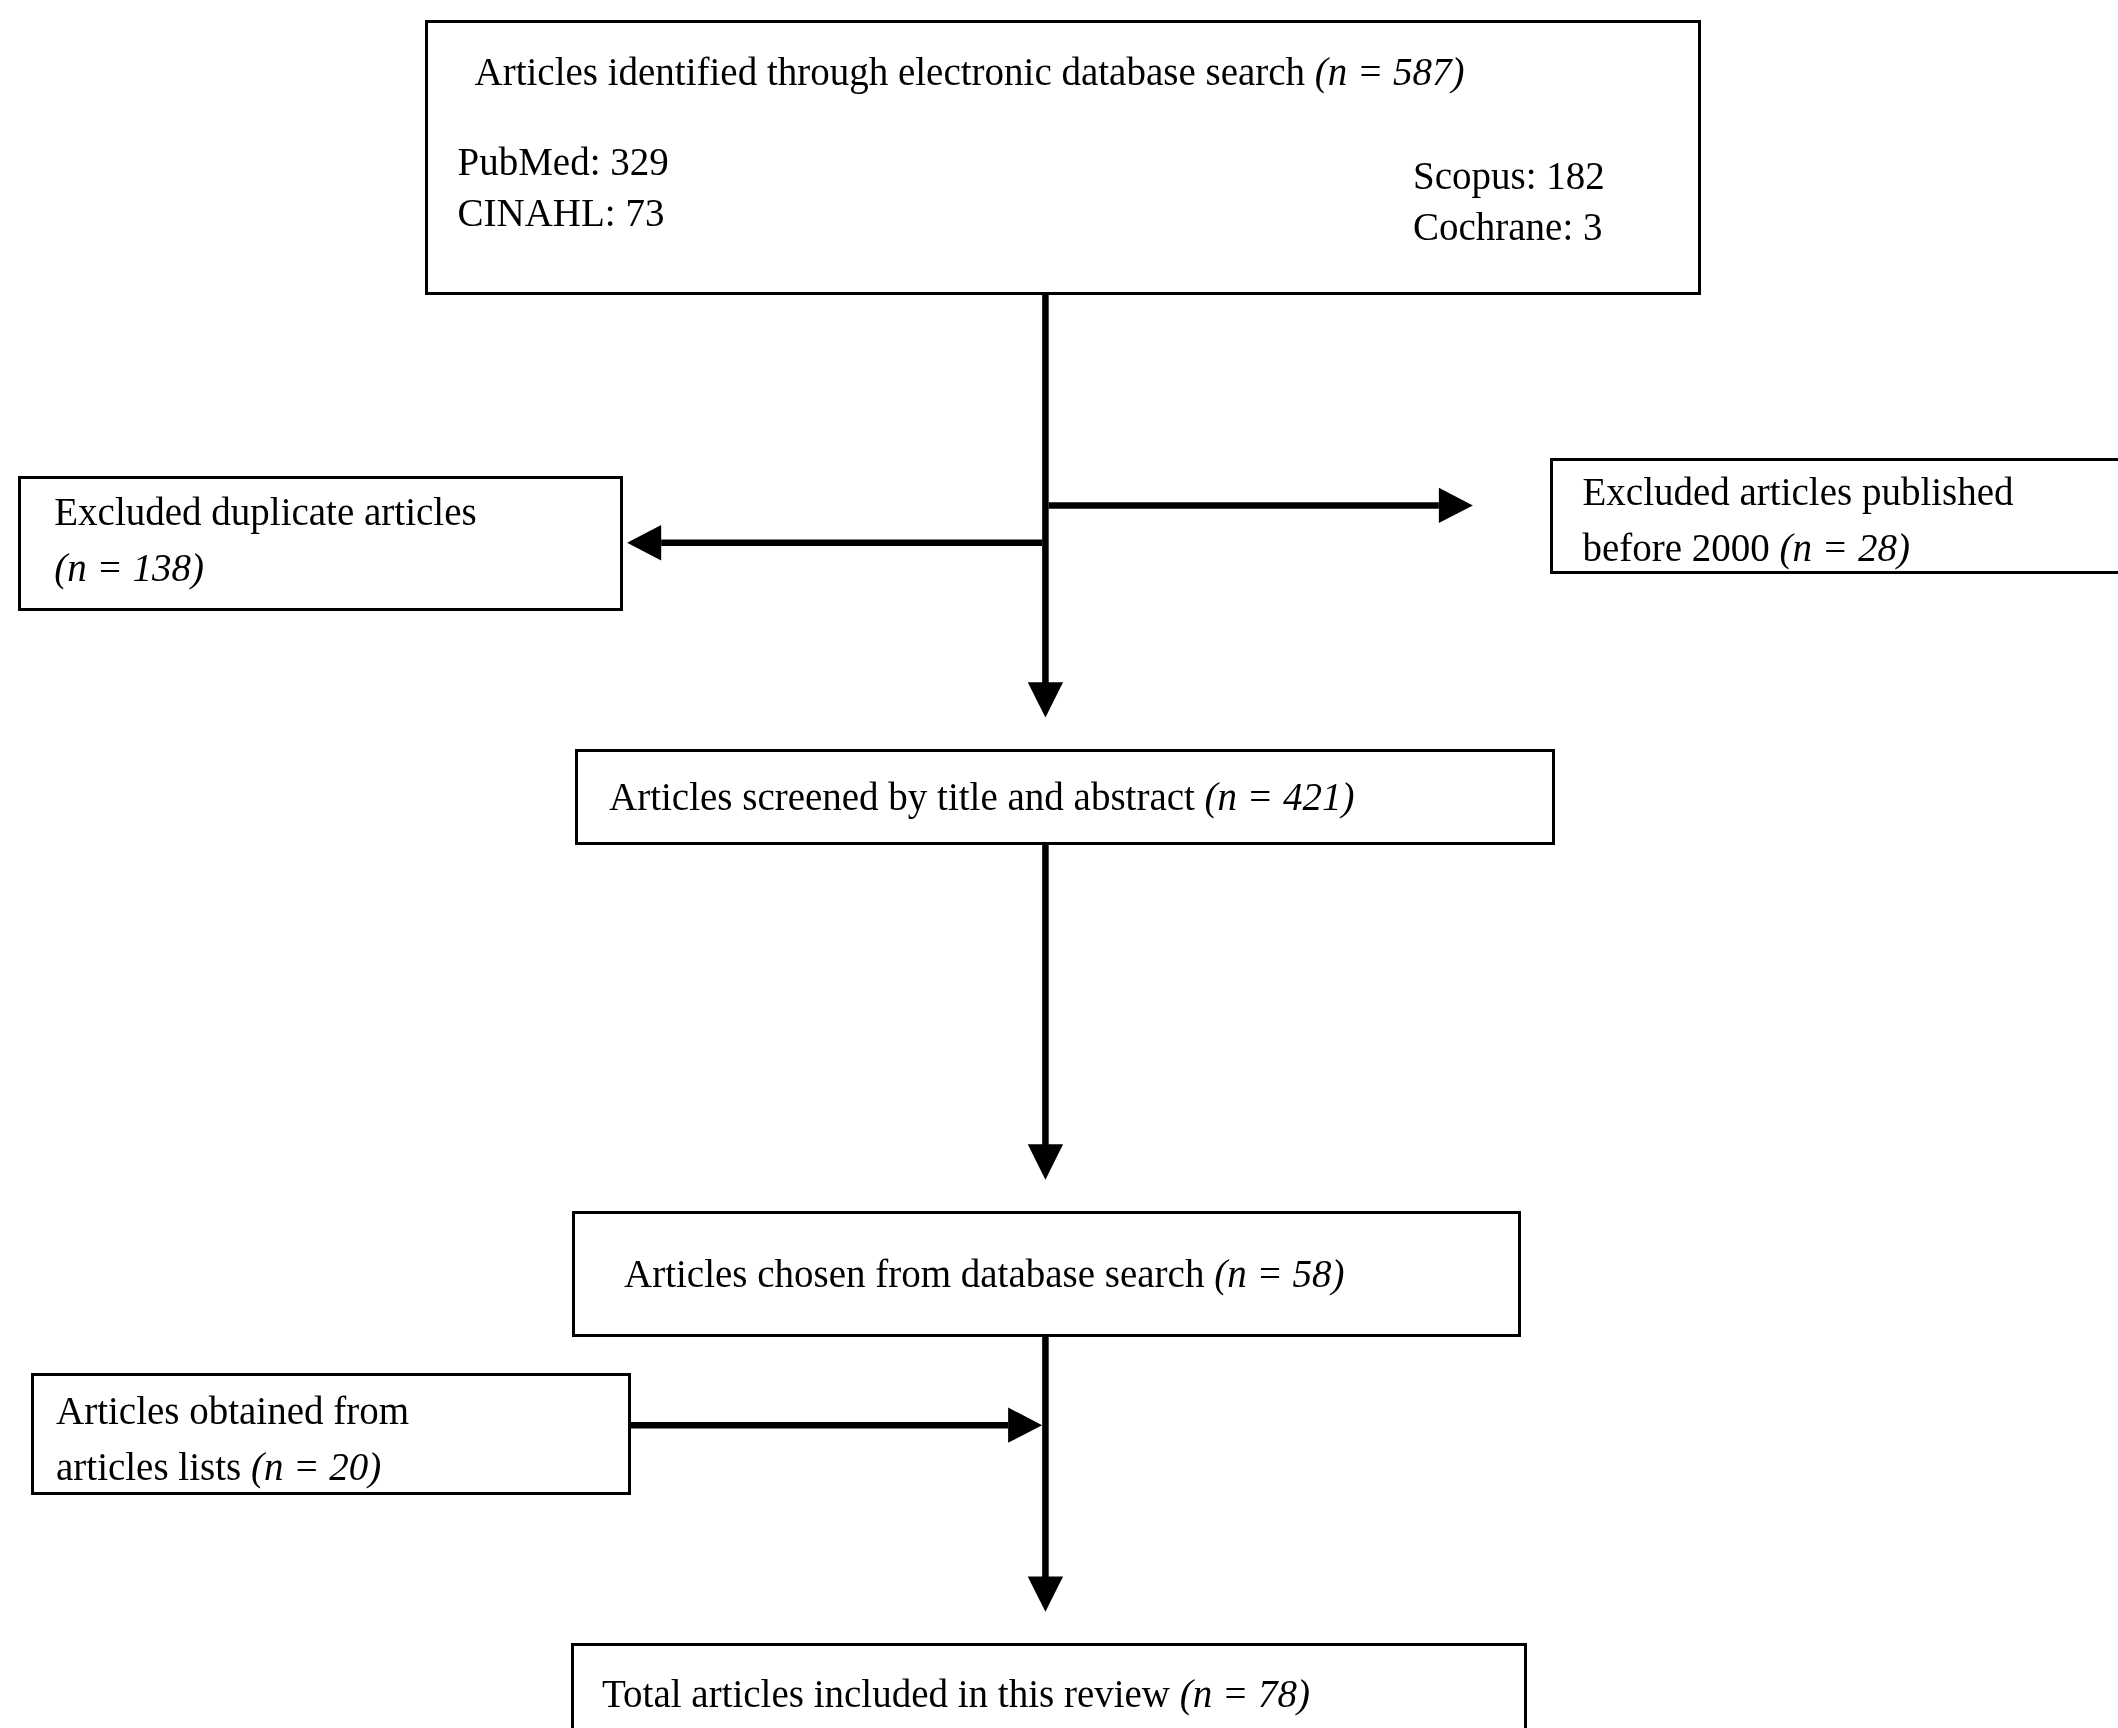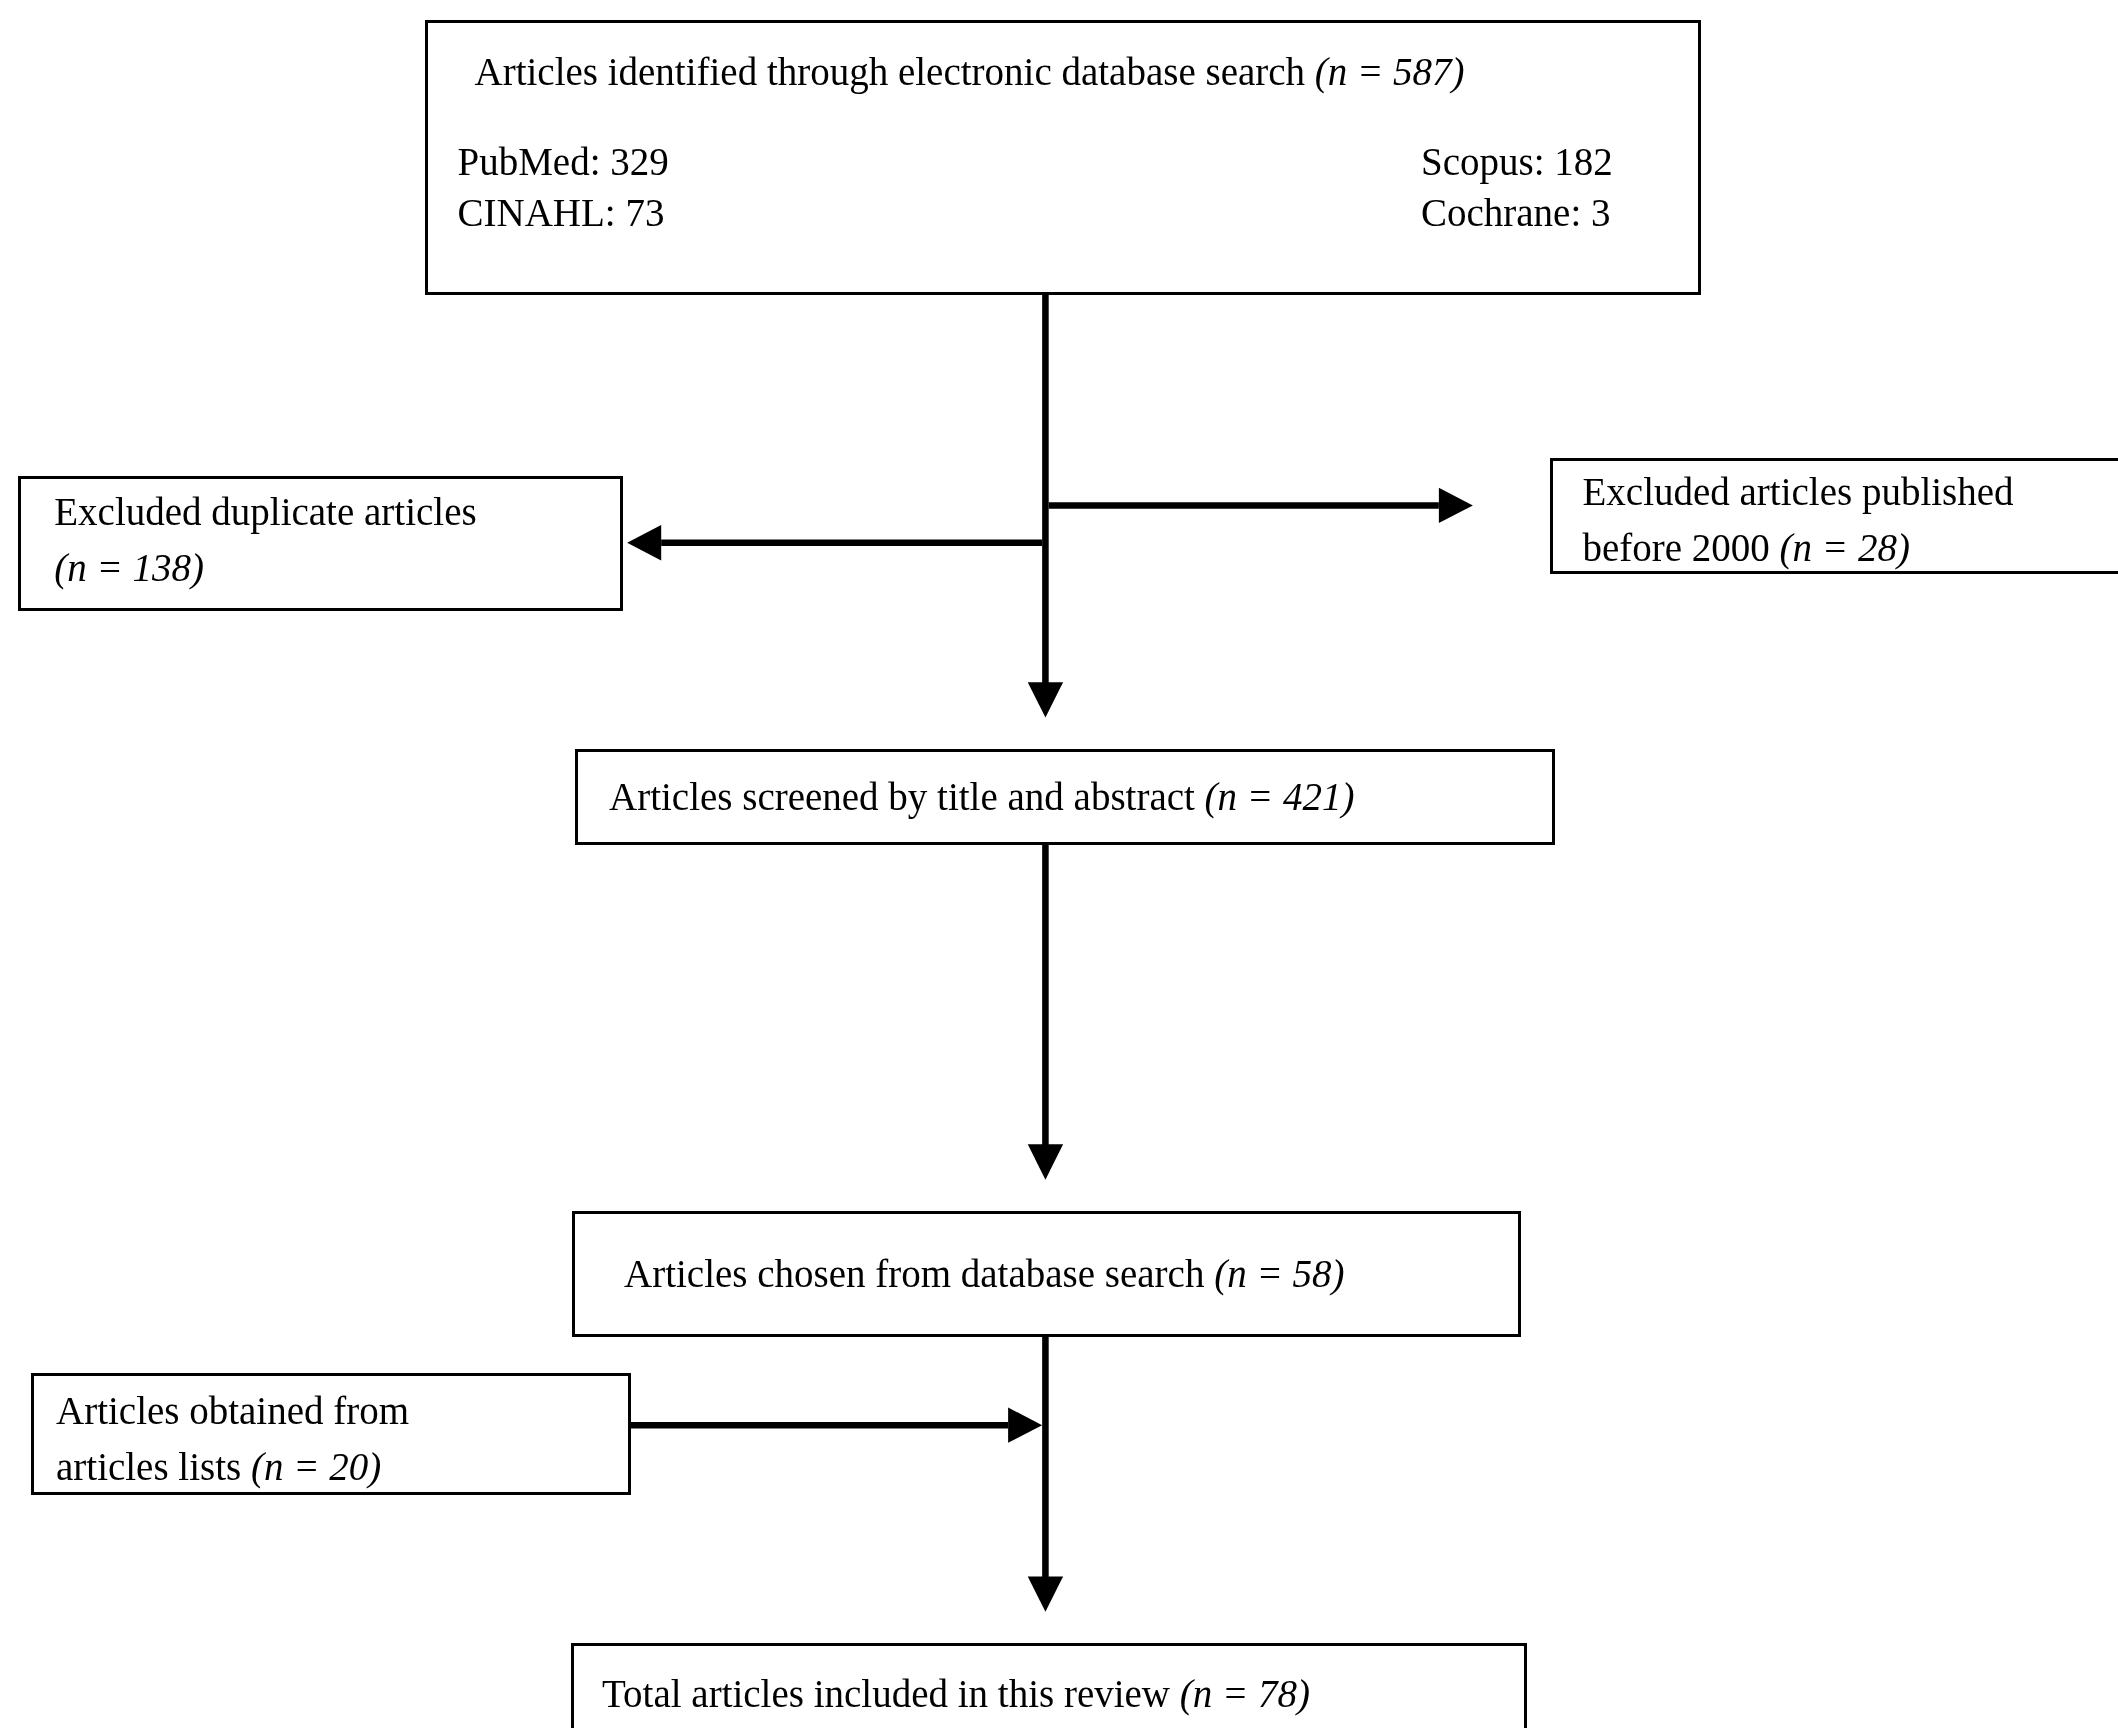--- a/index.html
+++ b/index.html
@@ -21,21 +21,21 @@
     line-height: 56px;
     white-space: nowrap;
   }
   .nn { font-style: italic; }
   .vcenter { display: flex; align-items: center; margin-top: 32px; }
 
   
   #box-identified { left: 425px; top: 19.6px; width: 1276px; height: 275px; }
   #box-identified .title { position: absolute; left: 29.5px; top: 21.6px; margin-left: 17px; }
   #box-identified .stats-left  { position: absolute; left: 29.5px;   top: 113px; line-height: 51px; }
-  #box-identified .stats-right { position: absolute; left: 985px; top: 113px; line-height: 51px; margin-left: 8px; }
+  #box-identified .stats-right { position: absolute; left: 985px; top: 127px; line-height: 51px; }
 
   
   #box-excl-dup  { left: 18.3px;   top: 476px; width: 605px; height: 135px; padding: 5.2px 6.5px 0 33px; }
   #box-excl-2000 { left: 1550px; top: 458px; width: 630px; height: 116px; padding: 2.6px 6.5px 0 29.5px; }
 
   
   #box-screened { left: 575px; top: 717px; width: 980px; height: 96px; padding-left: 31px; }
   #box-chosen   { left: 572px; top: 1179px; width: 949px; height: 126px; padding-left: 49px; }
   #box-ref      { left: 31px;  top: 1373px; width: 600px;  height: 122px; padding: 6.5px 6.5px 0 22px; line-height: 56px; }
   #box-total    { left: 571px; top: 1611px; width: 956px; height: 102px; padding-left: 28px; }

